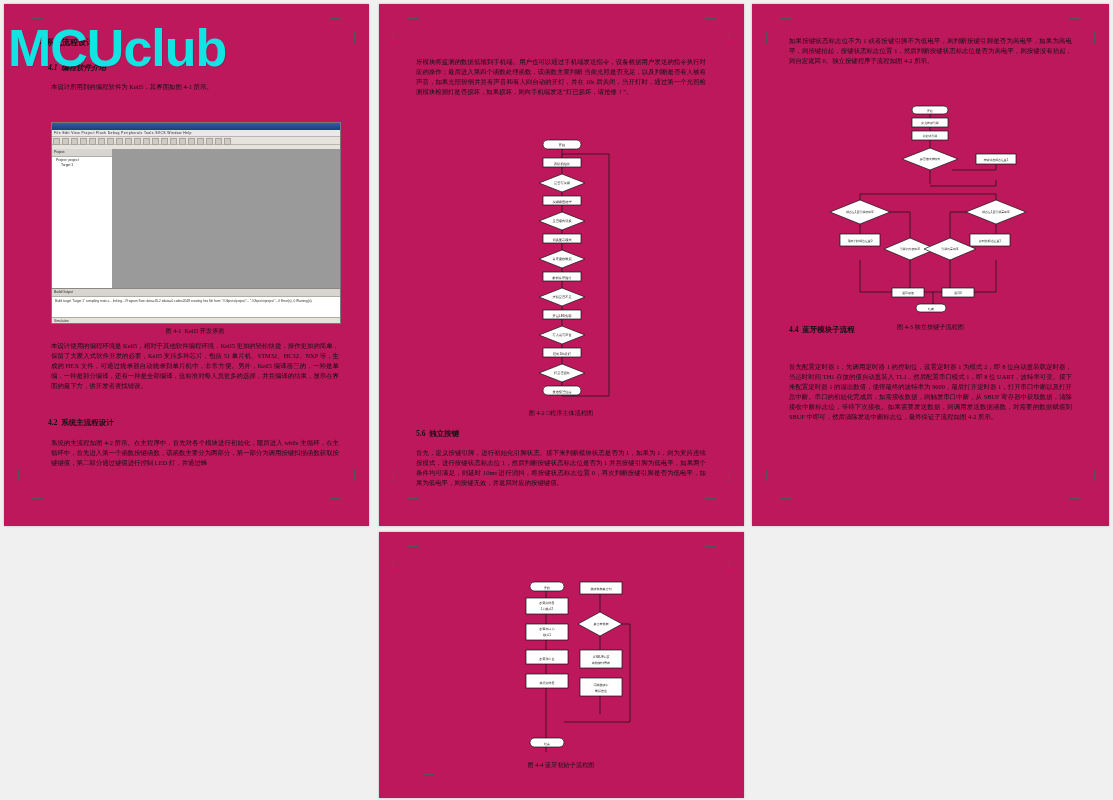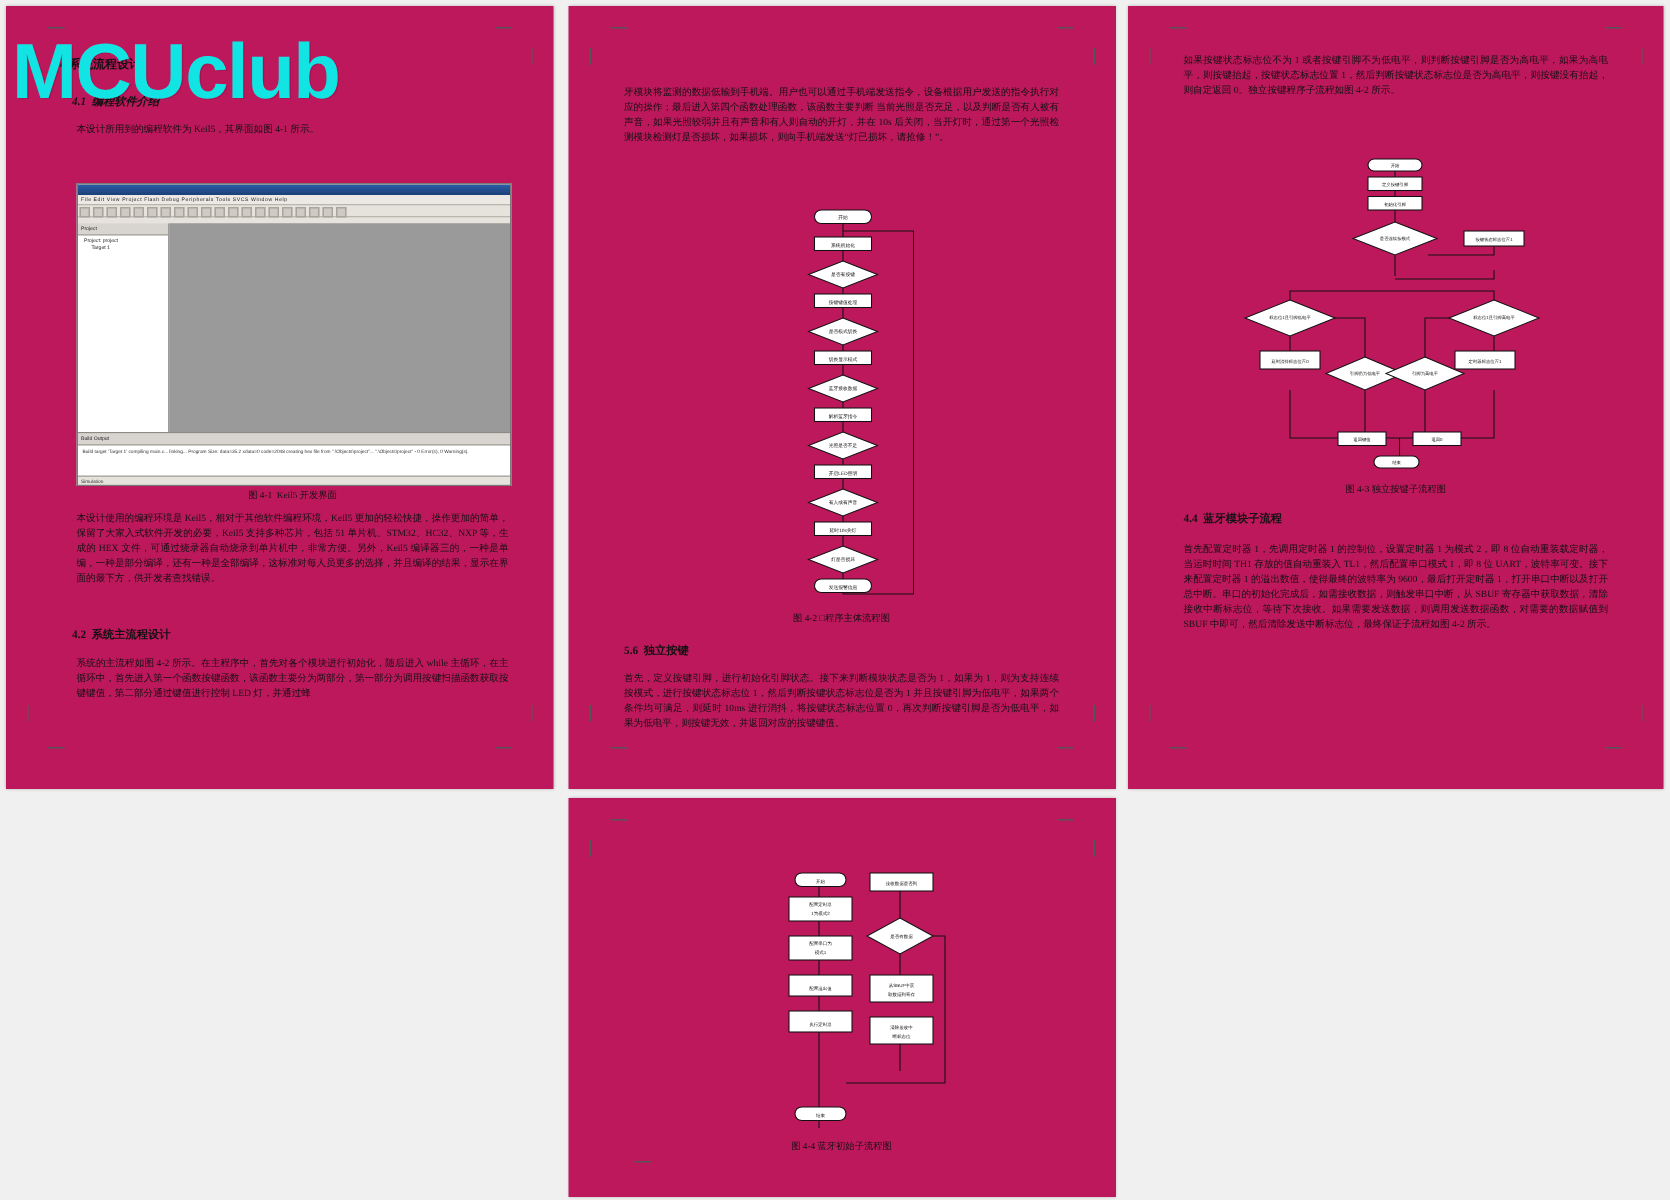--- a/index.html
+++ b/index.html
@@ -256,21 +256,21 @@
         <text x="110" y="148">引脚仍为低电平</text>
         <text x="150" y="148">引脚为高电平</text>
         <text x="108" y="192">返回键值</text>
         <text x="158" y="192">返回0</text>
         <text x="131" y="207.5">结束</text>
       </g>
     </svg>
 
     <div class="txt cap" style="left:37px;top:318px;width:283px;">图 4-3 独立按键子流程图</div>
 
-    <div class="txt h3" style="left:37px;top:336px;width:283px;">4.4  蓝牙模块子流程</div>
+    <div class="txt h3" style="left:37px;top:320px;width:283px;">4.4  蓝牙模块子流程</div>
     <div class="txt body" style="left:37px;top:358px;width:283px;">首先配置定时器 1，先调用定时器 1 的控制位，设置定时器 1 为模式 2，即 8 位自动重装载定时器，当运时时间 TH1 存放的值自动重装入 TL1，然后配置串口模式 1，即 8 位 UART，波特率可变。接下来配置定时器 1 的溢出数值，使得最终的波特率为 9600，最后打开定时器 1，打开串口中断以及打开总中断。串口的初始化完成后，如需接收数据，则触发串口中断，从 SBUF 寄存器中获取数据，清除接收中断标志位，等待下次接收。如果需要发送数据，则调用发送数据函数，对需要的数据赋值到 SBUF 中即可，然后清除发送中断标志位，最终保证子流程如图 4-2 所示。</div>
   </div>
 
   <div class="page p4">
     <div class="cmark h" style="left:28px;top:14px;"></div>
     <div class="cmark v" style="left:14px;top:28px;"></div>
     <div class="cmark h" style="left:326px;top:14px;"></div>
     <div class="cmark v" style="left:350px;top:28px;"></div>
     <div class="cmark h" style="left:44px;top:242px;"></div>
 

